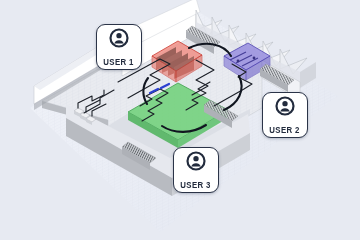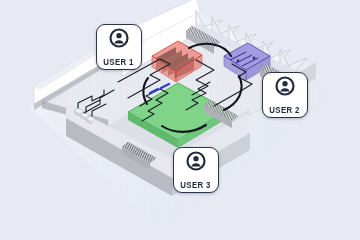--- a/index.html
+++ b/index.html
@@ -27,21 +27,21 @@
     font-family:"Liberation Sans", sans-serif;
     font-size:8.5px;
     font-weight:bold;
     letter-spacing:.4px;
     color:#222b3d;
     line-height:9px;
     transform:scaleX(.92);
     white-space:nowrap;
   }
   #b1{left:96px;top:24px;}
-  #b2{left:262px;top:72px;}
+  #b2{left:262px;top:92px;}
   #b3{left:161px;top:147px;margin-left:12px;}
 </style>
 </head>
 <body>
 
 <svg id="stage" viewBox="0 0 360 240">
   <defs>
     <linearGradient id="slabG" x1="0" y1="0" x2="1" y2="1">
       <stop offset="0" stop-color="#f2f4fa"></stop>
       <stop offset="1" stop-color="#e3e7f1"></stop>

